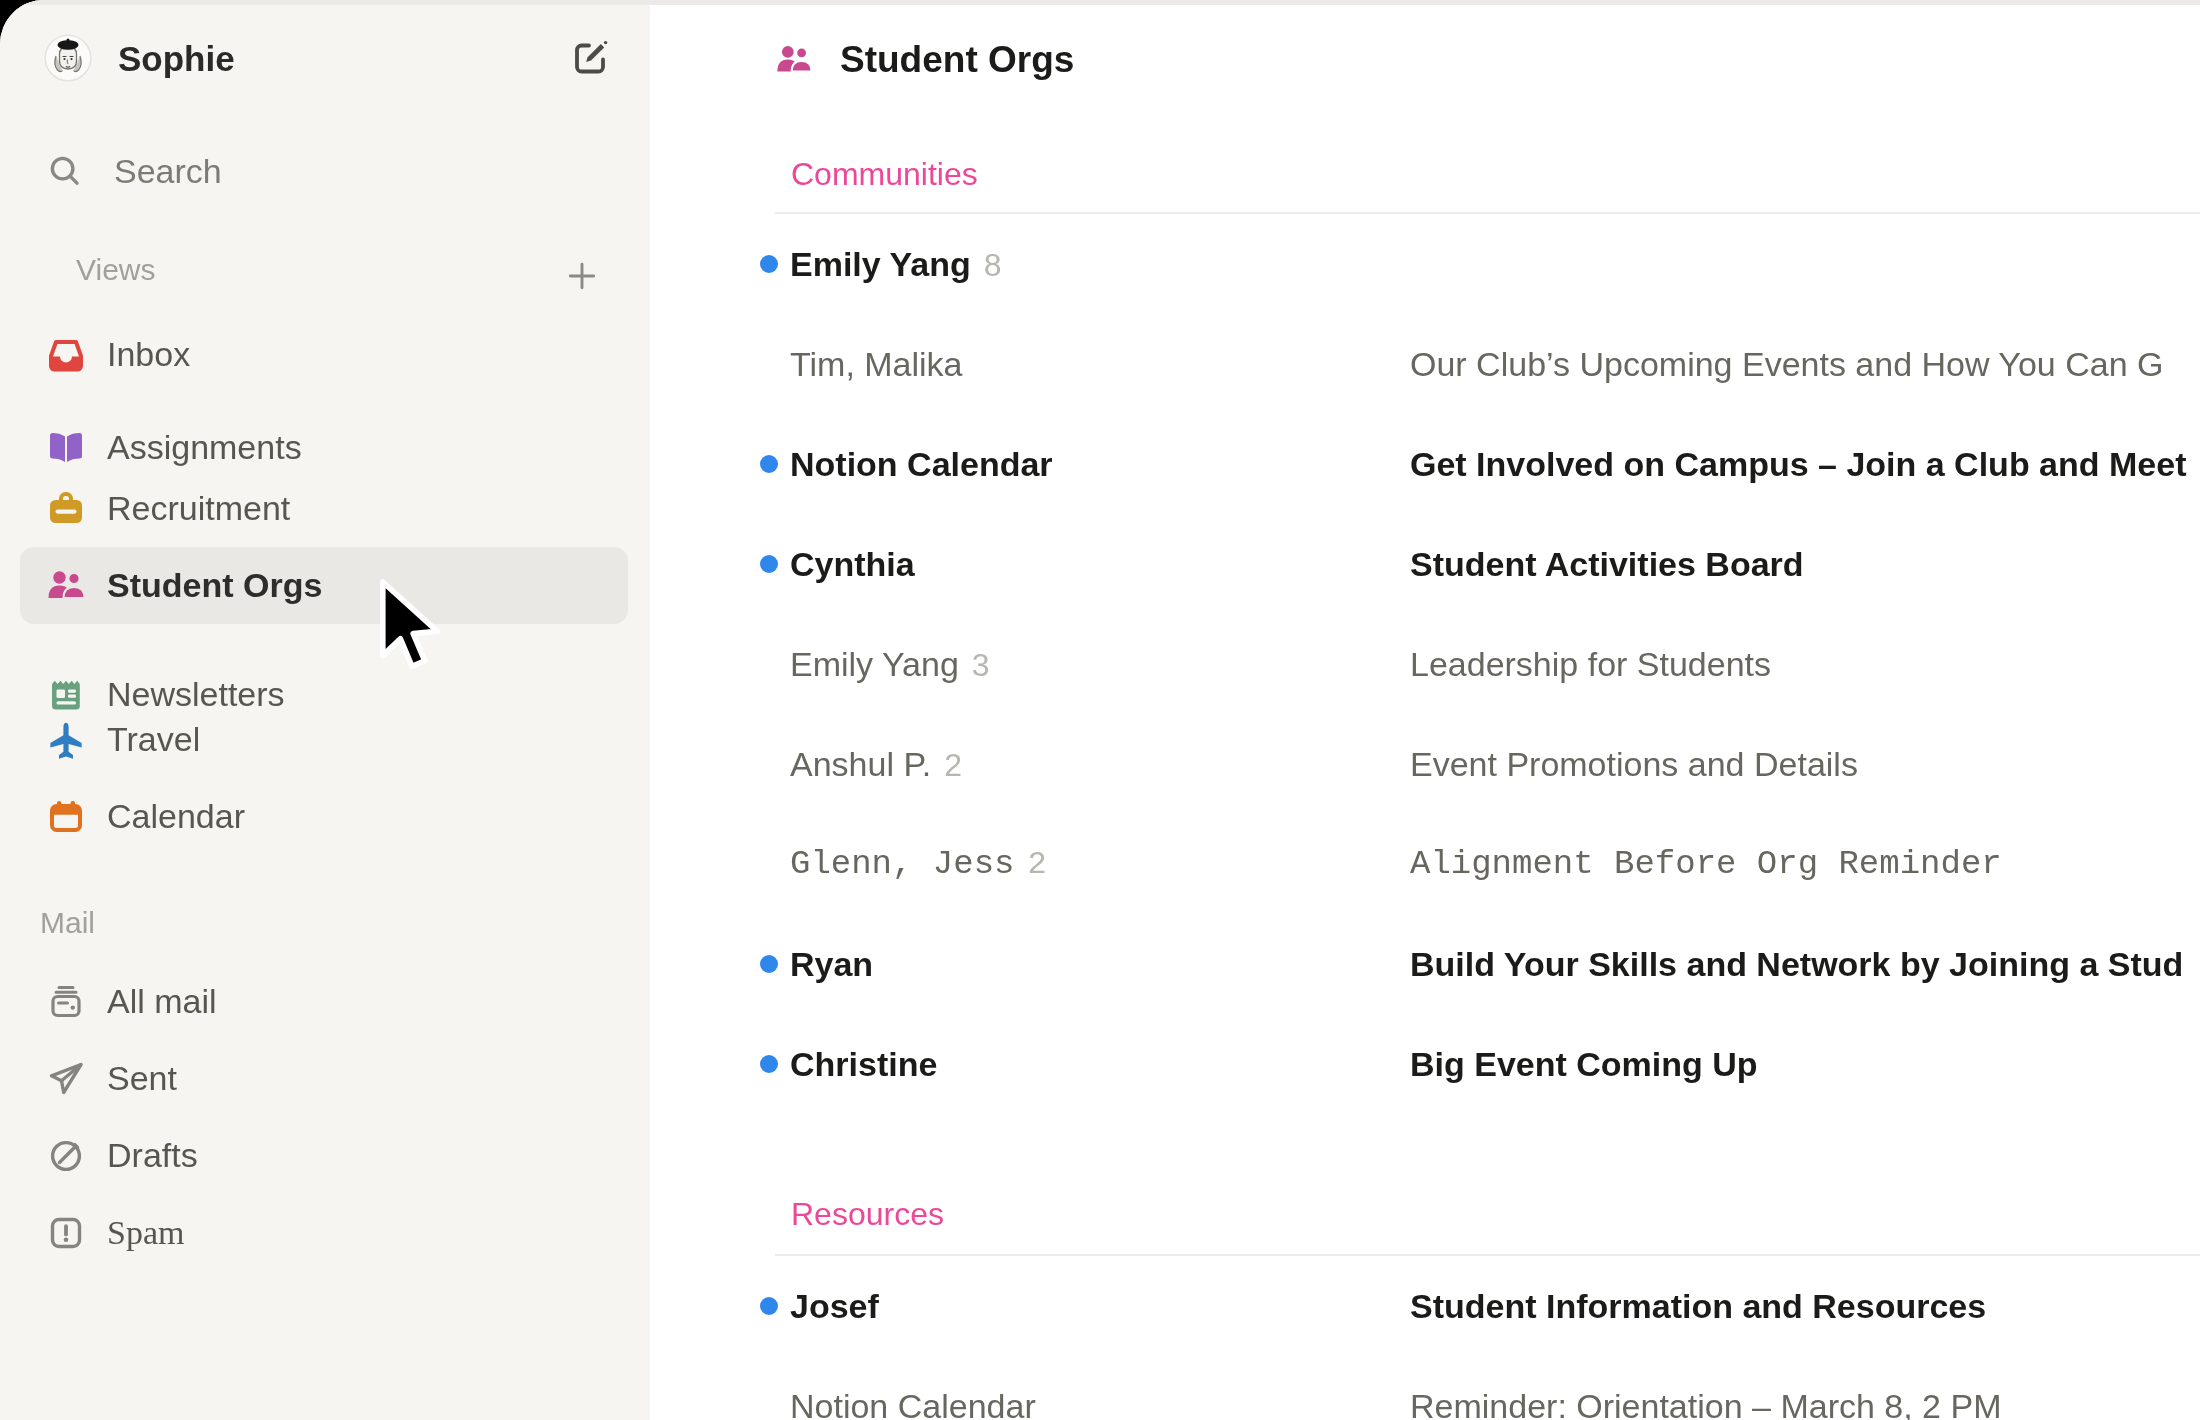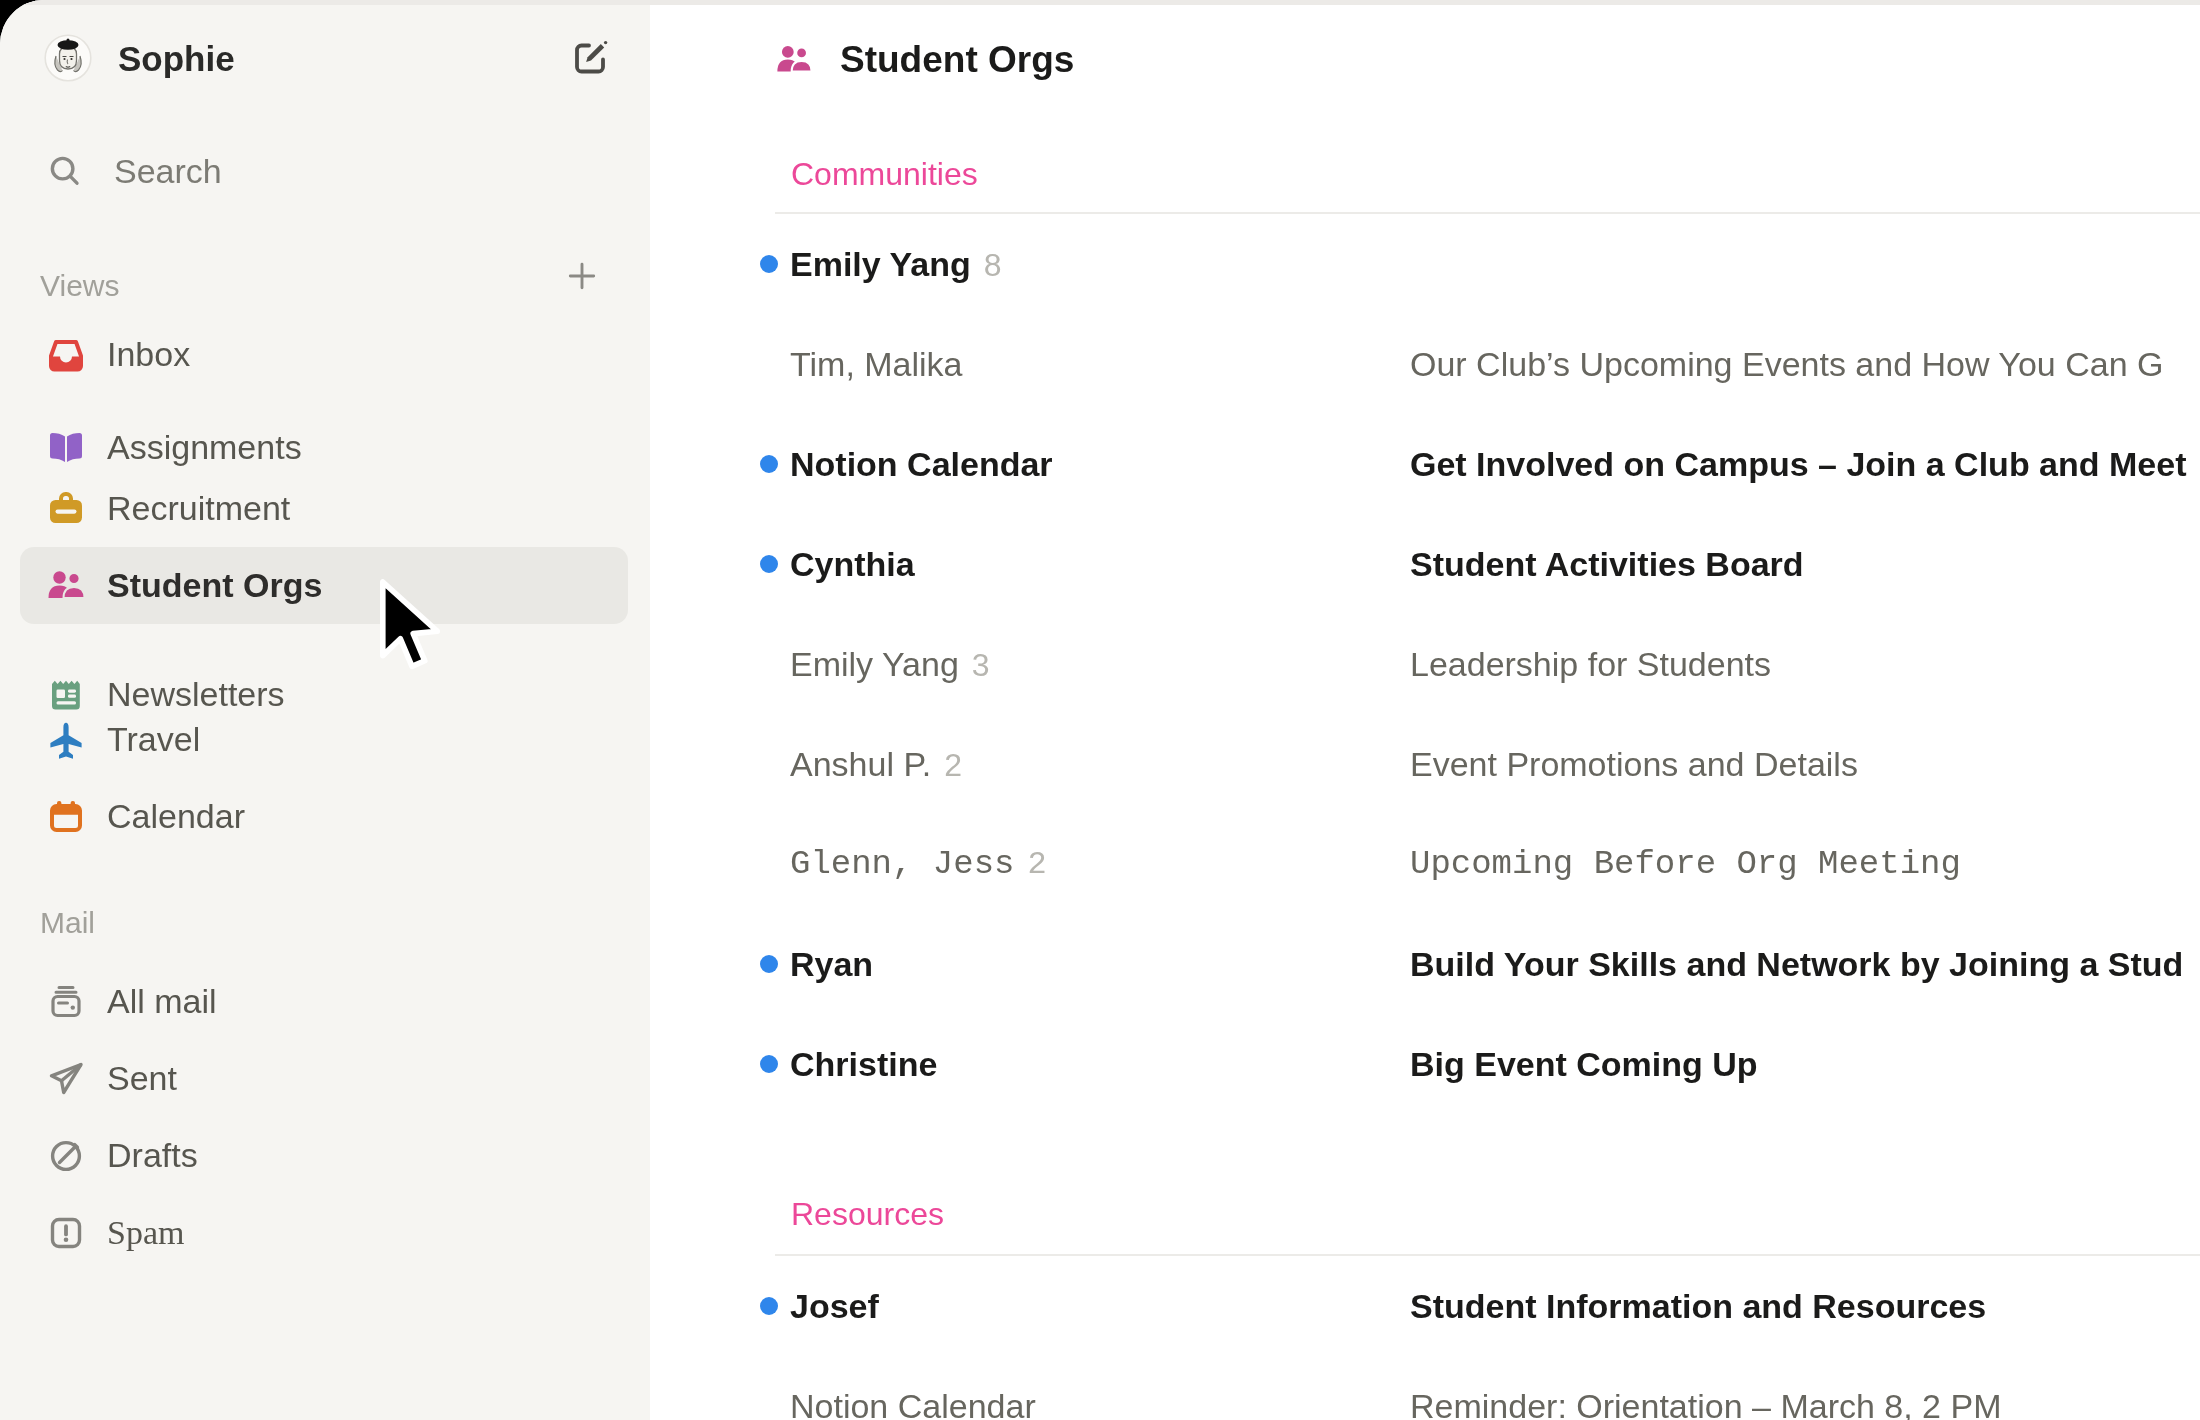--- a/index.html
+++ b/index.html
@@ -19,21 +19,21 @@
 
   
   .sidebar{position:absolute;left:0;top:0;bottom:0;width:650px;background:#F6F5F2;z-index:1;}
   .avatar{position:absolute;left:44px;top:34px;width:48px;height:48px;}
   .profile-name{position:absolute;left:118px;top:36px;font-size:35px;font-weight:600;color:#2A2A28;line-height:46px;}
   .compose-btn{position:absolute;left:570px;top:38px;width:40px;height:40px;cursor:pointer;background:none;border:none;padding:0;}
   .search-row{position:absolute;left:0;right:0;top:142px;height:58px;cursor:pointer;}
   .search-icon{position:absolute;left:46px;top:10px;width:38px;height:38px;}
   .search-label{position:absolute;left:114px;top:8px;font-size:34px;color:#7C7B74;line-height:42px;}
   .sec-head{position:absolute;left:40px;font-size:30px;color:#A1A09A;line-height:36px;}
-  .views-head{top:268px;}
+  .views-head{top:252px;margin-left:36px;}
   .mail-head{top:905px;}
   .plus-btn{position:absolute;left:564px;top:258px;width:36px;height:36px;cursor:pointer;background:none;border:none;padding:0;}
   .nav-item{
     position:absolute;left:20px;right:22px;height:77px;
     display:flex;align-items:center;padding-left:26px;box-sizing:border-box;
     border-radius:14px;cursor:pointer;
   }
   .nav-item.selected{background:#E9E8E4;}
   .nav-icon{width:40px;height:40px;flex:0 0 40px;display:inline-block;}
   .nav-icon svg{display:block;}
@@ -256,21 +256,21 @@
         <div class="row" style="top: 400px;">
           <span class="sender">Emily Yang<span class="count">3</span></span>
           <span class="subject">Leadership for Students</span>
         </div>
         <div class="row" style="top: 500px;">
           <span class="sender">Anshul P.<span class="count">2</span></span>
           <span class="subject">Event Promotions and Details</span>
         </div>
         <div class="row" style="top: 600px; font-family: Liberation Mono, monospace;">
           <span class="sender">Glenn, Jess<span class="count">2</span></span>
-          <span class="subject">Upcoming Before Org Meeting</span>
+          <span class="subject">Alignment Before Org Reminder</span>
         </div>
         <div class="row" style="top: 700px;">
           <span class="dot" style="background: rgb(47, 134, 235);"></span>
           <span class="sender unread">Ryan</span>
           <span class="subject unread">Build Your Skills and Network by Joining a Stud</span>
         </div>
         <div class="row" style="top: 800px;">
           <span class="dot" style="background: rgb(47, 134, 235);"></span>
           <span class="sender unread">Christine</span>
           <span class="subject unread">Big Event Coming Up</span>

